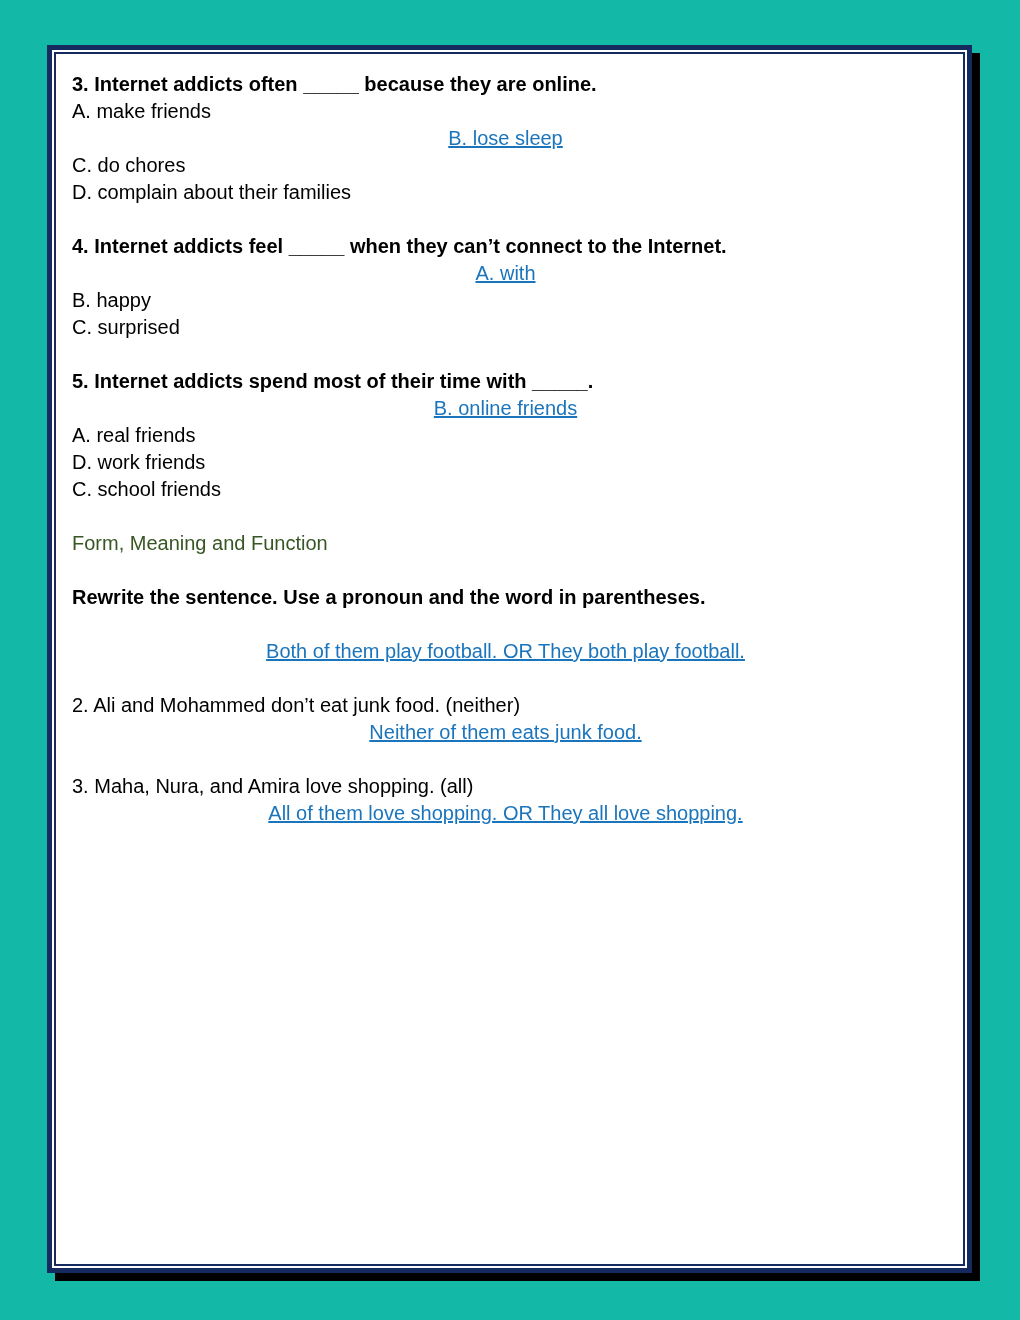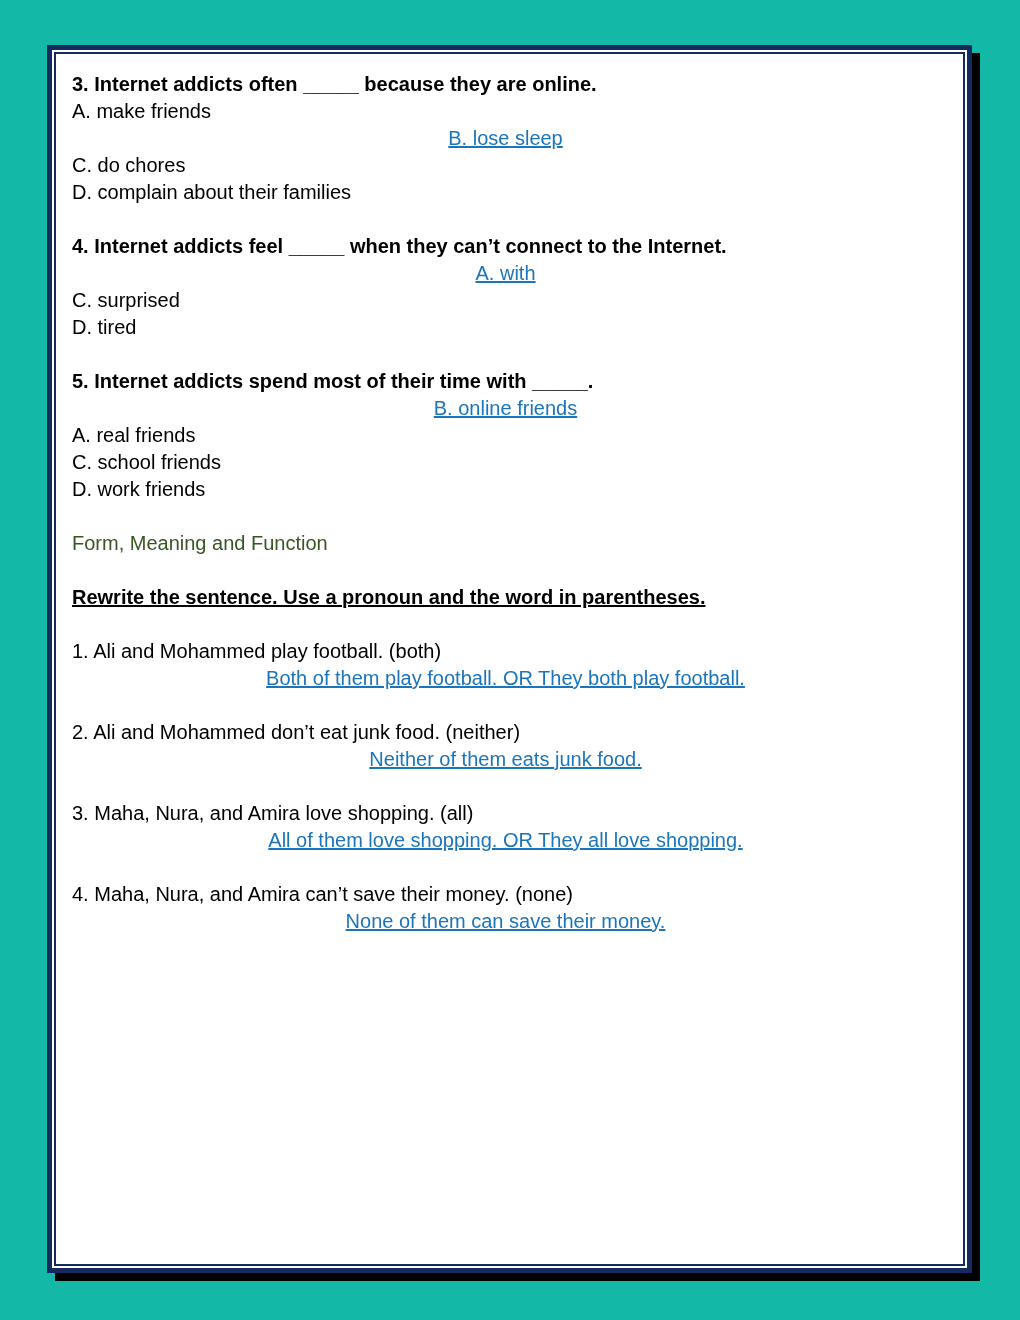--- a/index.html
+++ b/index.html
@@ -47,77 +47,72 @@
   .stem { font-weight: bold; }
   .answer-link {
     color: #1B75BC;
     text-decoration: underline;
     text-align: center;
   }
   .section-heading {
     color: #375623;
     font-weight: normal;
   }
-  .instruction { font-weight: bold; text-decoration: underline; }
+  .instruction { font-weight: bold; }
 </style>
 </head>
 <body>
 
 <div class="page">
   <div class="frame">
     <div class="frame-inner">
       <div class="content">
 
         <div class="block">
           <p class="stem">3. Internet addicts often _____ because they are online.</p>
           <p class="option">A. make friends</p>
           <p class="option answer-link">B. lose sleep</p>
           <p class="option">C. do chores</p>
           <p class="option">D. complain about their families</p>
         </div>
 
         <div class="block">
           <p class="stem">4. Internet addicts feel _____ when they can’t connect to the Internet.</p>
           <p class="option answer-link">A. with</p>
+          <p class="option">B. happy</p>
           <p class="option">C. surprised</p>
-          <p class="option">D. tired</p>
         </div>
 
         <div class="block">
           <p class="stem">5. Internet addicts spend most of their time with _____.</p>
           <p class="option answer-link">B. online friends</p>
           <p class="option">A. real friends</p>
+          <p class="option">D. work friends</p>
           <p class="option">C. school friends</p>
-          <p class="option">D. work friends</p>
         </div>
 
         <div class="block">
           <p class="section-heading">Form, Meaning and Function</p>
         </div>
 
         <div class="block">
           <p class="instruction">Rewrite the sentence. Use a pronoun and the word in parentheses.</p>
         </div>
 
         <div class="block">
-          <p class="prompt">1. Ali and Mohammed play football. (both)</p>
           <p class="answer-link">Both of them play football. OR They both play football.</p>
         </div>
 
         <div class="block">
           <p class="prompt">2. Ali and Mohammed don’t eat junk food. (neither)</p>
           <p class="answer-link">Neither of them eats junk food.</p>
         </div>
 
         <div class="block">
           <p class="prompt">3. Maha, Nura, and Amira love shopping. (all)</p>
           <p class="answer-link">All of them love shopping. OR They all love shopping.</p>
         </div>
 
-        <div class="block">
-          <p class="prompt">4. Maha, Nura, and Amira can’t save their money. (none)</p>
-          <p class="answer-link">None of them can save their money.</p>
-        </div>
 
       </div>
     </div>
   </div>
 </div>
 
 </body></html>

